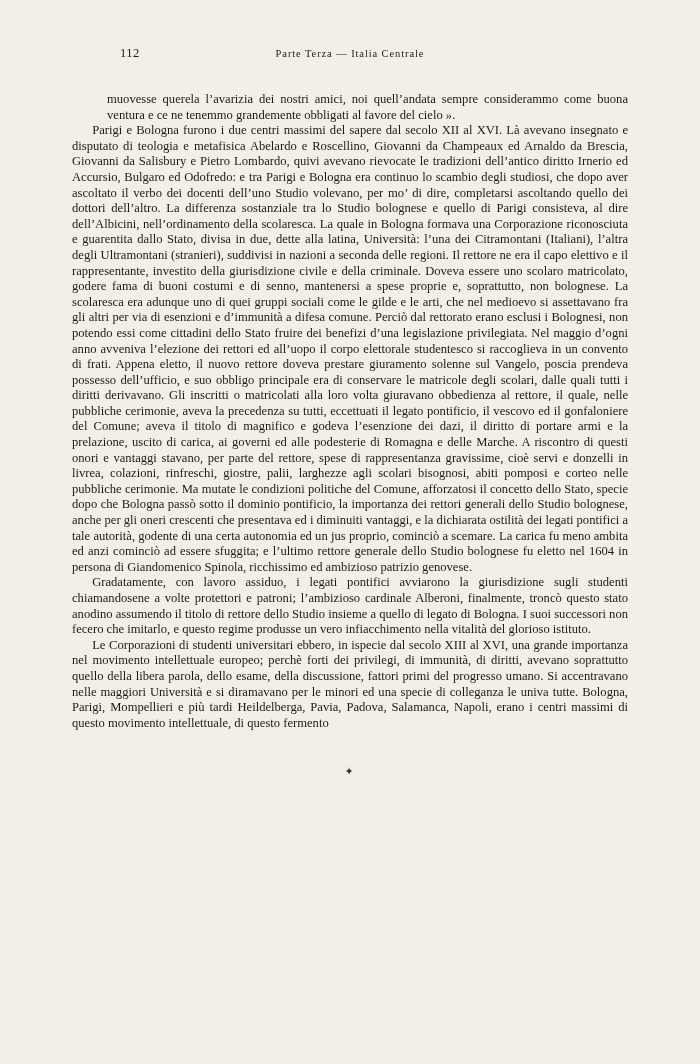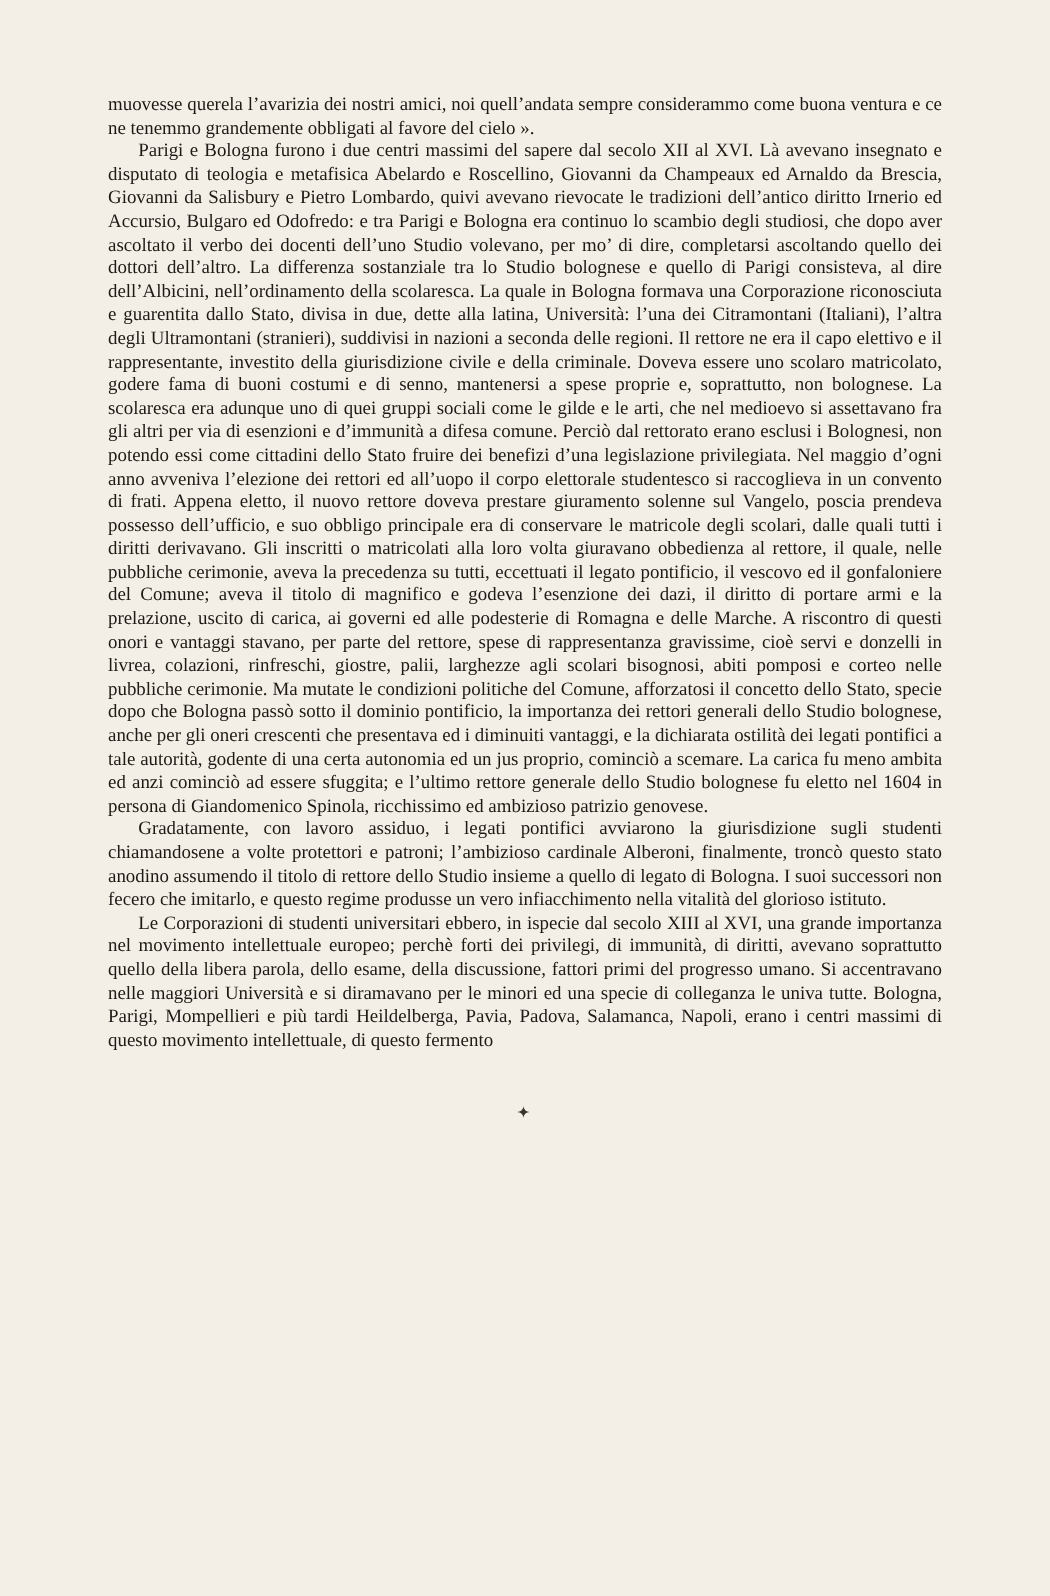--- a/index.html
+++ b/index.html
@@ -50,36 +50,41 @@
     text-align: justify;
     text-justify: inter-word;
     hyphens: manual;
   }
   .body-text p {
     margin: 0;
     text-indent: 1.6em;
   }
   .body-text p.first {
     text-indent: 0;
+    margin-left: 35px;
   }
   .it {
   }
   .ornament {
     margin-top: 34px;
     text-align: center;
     font-size: 11px;
     color: #3a332a;
     letter-spacing: 2px;
   }
 </style>
 </head>
 <body>
 
 <div class="page">
 
+  <div class="header">
+    <div class="folio">112</div>
+    <div class="running-head">Parte Terza — Italia Centrale</div>
+  </div>
 
   <div class="body-text" id="body-text">
       <p class="first"><span>muovesse querela l’avarizia dei nostri amici, noi quell’andata sempre considerammo come buona ventura e ce ne tenemmo grandemente obbligati al favore del cielo ».</span></p>
       <p><span>Parigi e Bologna furono i due centri massimi del sapere dal secolo XII al XVI. Là avevano insegnato e disputato di teologia e metafisica Abelardo e Roscellino, Giovanni da Champeaux ed Arnaldo da Brescia, Giovanni da Salisbury e Pietro Lombardo, quivi avevano rievocate le tradizioni dell’antico diritto Irnerio ed Accursio, Bulgaro ed Odofredo: e tra Parigi e Bologna era continuo lo scambio degli studiosi, che dopo aver ascoltato il verbo dei docenti dell’uno Studio volevano, per mo’ di dire, completarsi ascoltando quello dei dottori dell’altro. La differenza sostanziale tra lo Studio bolognese e quello di Parigi consisteva, al dire dell’Albicini, nell’ordinamento della scolaresca. La quale in Bologna formava una Corporazione riconosciuta e guarentita dallo Stato, divisa in due, dette alla latina, Università: l’una dei </span><span class="it">Citramontani</span><span> (Italiani), l’altra degli </span><span class="it">Ultramontani</span><span> (stranieri), suddivisi in </span><span class="it">nazioni</span><span> a seconda delle regioni. Il rettore ne era il capo elettivo e il rappresentante, investito della giurisdizione civile e della criminale. Doveva essere uno scolaro matricolato, godere fama di buoni costumi e di senno, mantenersi a spese proprie e, soprattutto, non bolognese. La scolaresca era adunque uno di quei gruppi sociali come le gilde e le arti, che nel medioevo si assettavano fra gli altri per via di esenzioni e d’immunità a difesa comune. Perciò dal rettorato erano esclusi i Bolognesi, non potendo essi come cittadini dello Stato fruire dei benefizi d’una legislazione privilegiata. Nel maggio d’ogni anno avveniva l’elezione dei rettori ed all’uopo il corpo elettorale studentesco si raccoglieva in un convento di frati. Appena eletto, il nuovo rettore doveva prestare giuramento solenne sul Vangelo, poscia prendeva possesso dell’ufficio, e suo obbligo principale era di conservare le matricole degli scolari, dalle quali tutti i diritti derivavano. Gli inscritti o matricolati alla loro volta giuravano obbedienza al rettore, il quale, nelle pubbliche cerimonie, aveva la precedenza su tutti, eccettuati il legato pontificio, il vescovo ed il gonfaloniere del Comune; aveva il titolo di magnifico e godeva l’esenzione dei dazi, il diritto di portare armi e la prelazione, uscito di carica, ai governi ed alle podesterie di Romagna e delle Marche. A riscontro di questi onori e vantaggi stavano, per parte del rettore, spese di rappresentanza gravissime, cioè servi e donzelli in livrea, colazioni, rinfreschi, giostre, palii, larghezze agli scolari bisognosi, abiti pomposi e corteo nelle pubbliche cerimonie. Ma mutate le condizioni politiche del Comune, afforzatosi il concetto dello Stato, specie dopo che Bologna passò sotto il dominio pontificio, la importanza dei rettori generali dello Studio bolognese, anche per gli oneri crescenti che presentava ed i diminuiti vantaggi, e la dichiarata ostilità dei legati pontifici a tale autorità, godente di una certa autonomia ed un </span><span class="it">jus</span><span> proprio, cominciò a scemare. La carica fu meno ambita ed anzi cominciò ad essere sfuggita; e l’ultimo rettore generale dello Studio bolognese fu eletto nel 1604 in persona di Giandomenico Spinola, ricchissimo ed ambizioso patrizio genovese.</span></p>
       <p><span>Gradatamente, con lavoro assiduo, i legati pontifici avviarono la giurisdizione sugli studenti chiamandosene a volte </span><span class="it">protettori e patroni;</span><span> l’ambizioso cardinale Alberoni, finalmente, troncò questo stato anodino assumendo il titolo di rettore dello Studio insieme a quello di legato di Bologna. I suoi successori non fecero che imitarlo, e questo regime produsse un vero infiacchimento nella vitalità del glorioso istituto.</span></p>
       <p><span>Le Corporazioni di studenti universitari ebbero, in ispecie dal secolo XIII al XVI, una grande importanza nel movimento intellettuale europeo; perchè forti dei privilegi, di immunità, di diritti, avevano soprattutto quello della libera parola, dello esame, della discussione, fattori primi del progresso umano. Si accentravano nelle maggiori Università e si diramavano per le minori ed una specie di colleganza le univa tutte. Bologna, Parigi, Mompellieri e più tardi Heildelberga, Pavia, Padova, Salamanca, Napoli, erano i centri massimi di questo movimento intellettuale, di questo fermento</span></p>
     </div>
 
   <div class="ornament">✦</div>
 

